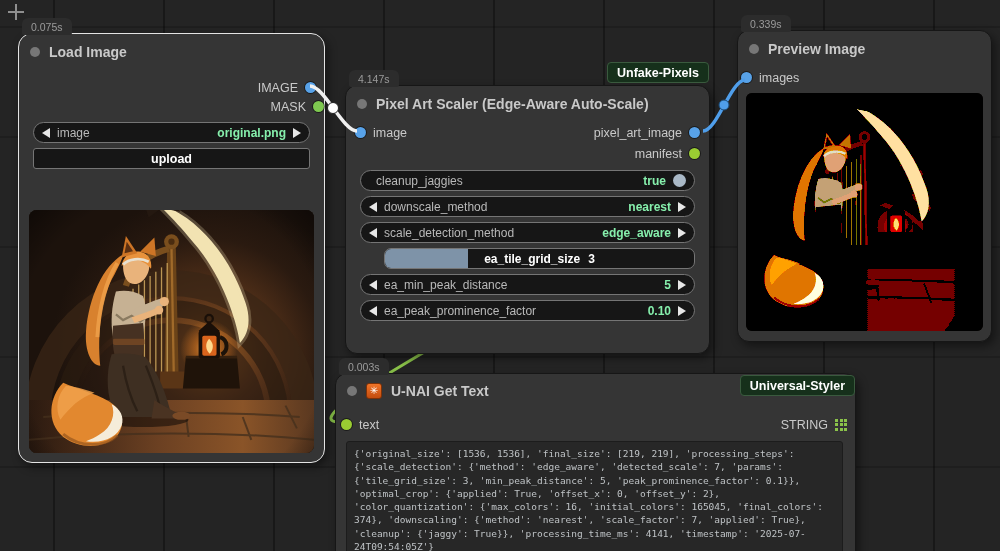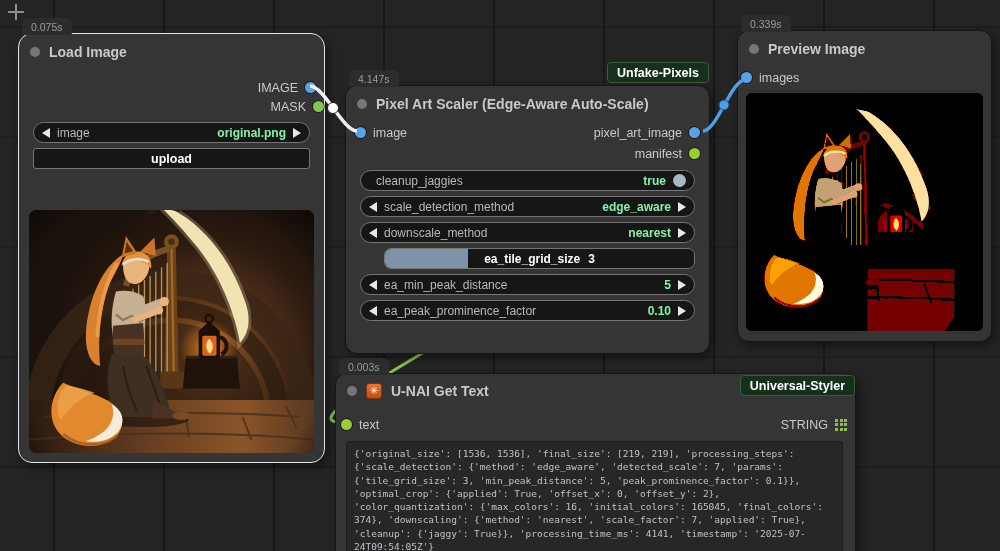--- a/index.html
+++ b/index.html
@@ -241,28 +241,28 @@
       </div>
     </div>
     <div class="wids">
       <div class="widget" style="padding-left:15px;">
         <span class="wlabel">cleanup_jaggies</span>
         <span class="wvalue">true</span>
         <span class="toggle-knob"></span>
       </div>
       <div class="widget">
         <span class="arr-l"></span>
+        <span class="wlabel">downscale_method</span>
+        <span class="wvalue">nearest</span>
+        <span class="arr-r"></span>
+      </div>
+      <div class="widget">
+        <span class="arr-l"></span>
         <span class="wlabel">scale_detection_method</span>
         <span class="wvalue">edge_aware</span>
-        <span class="arr-r"></span>
-      </div>
-      <div class="widget">
-        <span class="arr-l"></span>
-        <span class="wlabel">downscale_method</span>
-        <span class="wvalue">nearest</span>
         <span class="arr-r"></span>
       </div>
       <div class="widget slider">
         <span class="slider-fill" style="width: 27%;"></span>
         <span class="slider-text">
           <span>ea_tile_grid_size</span>
           <span>3</span>
         </span>
       </div>
       <div class="widget">

